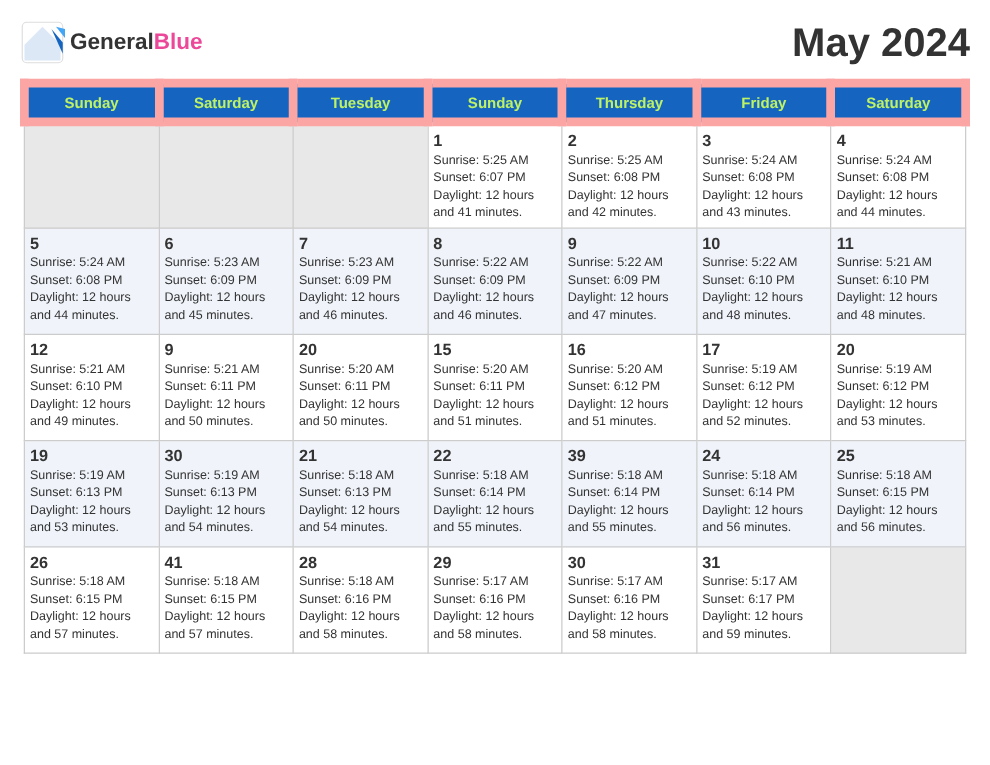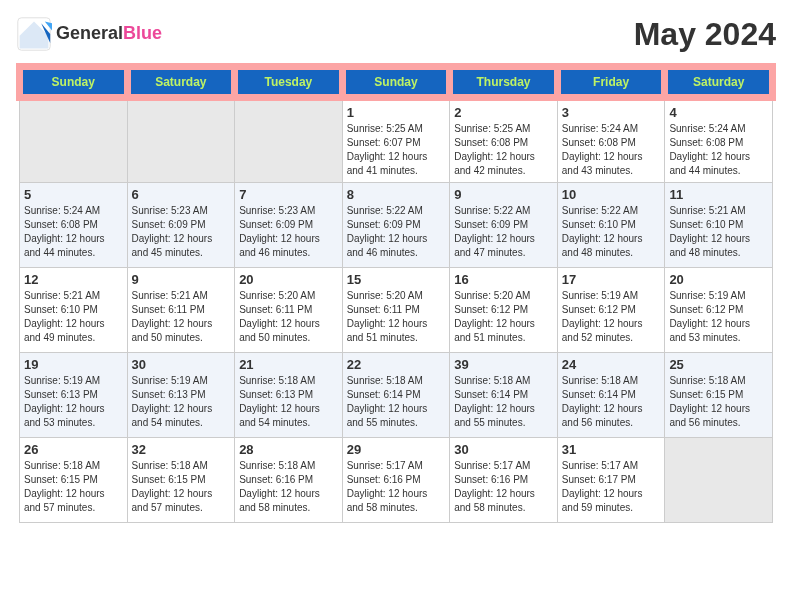--- a/index.html
+++ b/index.html
@@ -243,21 +243,21 @@
           <span class="day-num">25</span>
           <div class="day-info">Sunrise: 5:18 AM<br>Sunset: 6:15 PM<br>Daylight: 12 hours and 56 minutes.</div>
         </td>
       </tr>
       <tr class="row-even">
         <td>
           <span class="day-num">26</span>
           <div class="day-info">Sunrise: 5:18 AM<br>Sunset: 6:15 PM<br>Daylight: 12 hours and 57 minutes.</div>
         </td>
         <td>
-          <span class="day-num">32</span>
+          <span class="day-num">41</span>
           <div class="day-info">Sunrise: 5:18 AM<br>Sunset: 6:15 PM<br>Daylight: 12 hours and 57 minutes.</div>
         </td>
         <td>
           <span class="day-num">28</span>
           <div class="day-info">Sunrise: 5:18 AM<br>Sunset: 6:16 PM<br>Daylight: 12 hours and 58 minutes.</div>
         </td>
         <td>
           <span class="day-num">29</span>
           <div class="day-info">Sunrise: 5:17 AM<br>Sunset: 6:16 PM<br>Daylight: 12 hours and 58 minutes.</div>
         </td>

